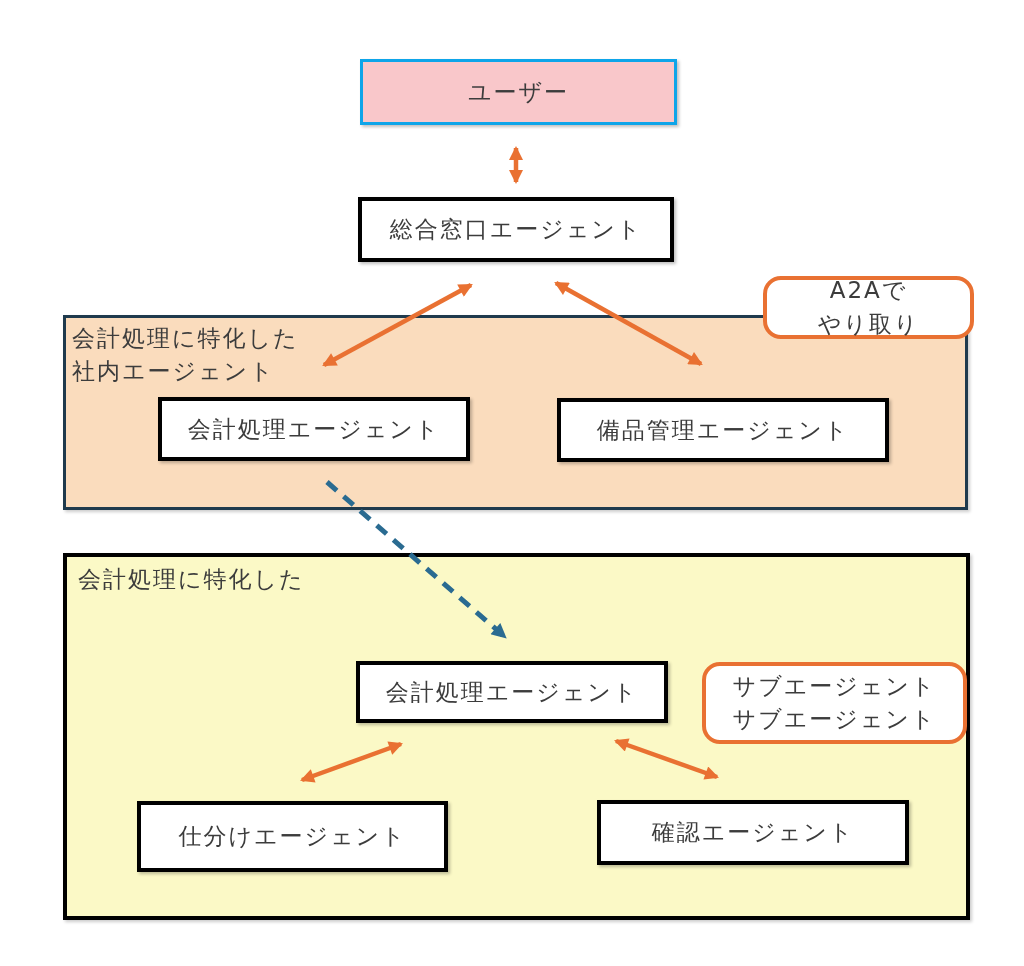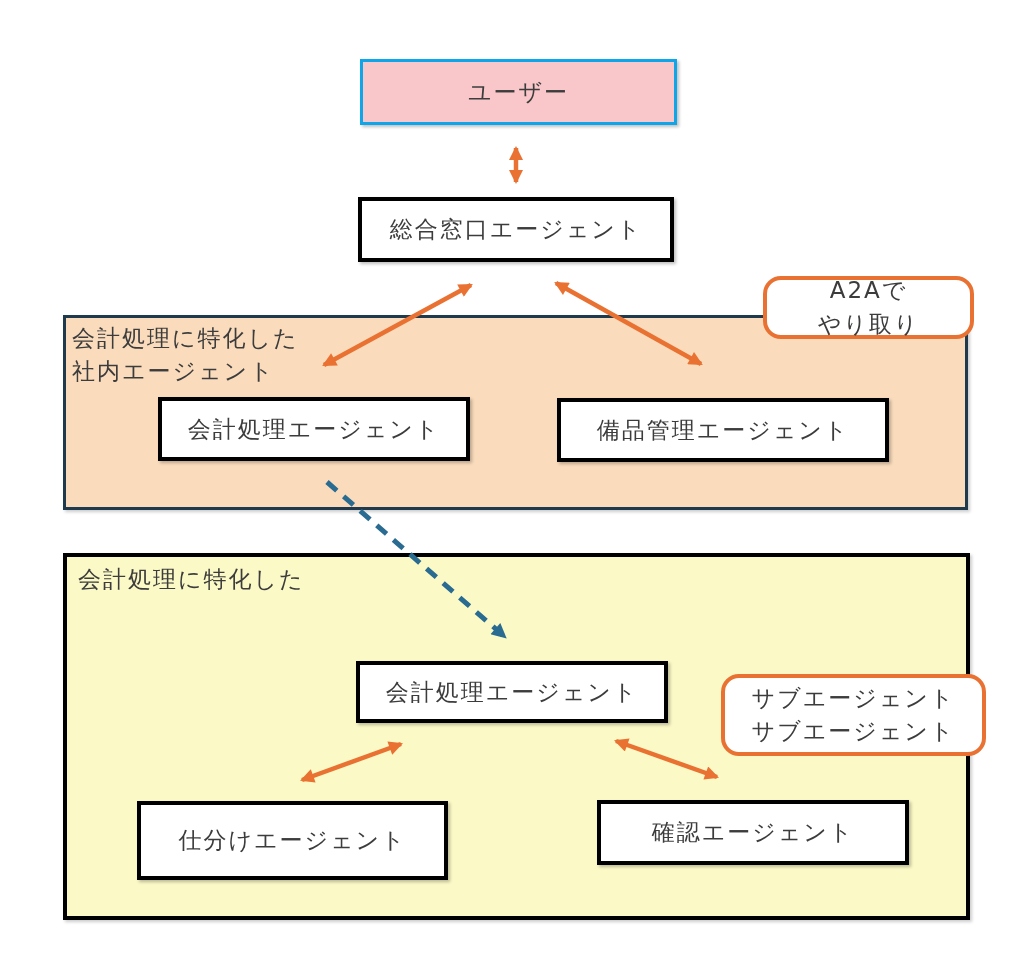--- a/index.html
+++ b/index.html
@@ -90,36 +90,36 @@
   <div class="section yellow" style="left:63px; top:553px; width:907px; height:367px;"></div>
   <div class="section-label" style="left:78px; top:563px;">
     <div>会計処理に特化した</div>
   </div>
 
   <div class="callout" style="left:763px; top:276px; width:211px; height:63px;">
     <div>A2Aで</div>
     <div>やり取り</div>
   </div>
 
-  <div class="callout" style="left:721px; top:662px; width:265px; height:82px;margin-top:12px;">
+  <div class="callout" style="left:702px; top:662px; width:265px; height:82px;">
     <div>サブエージェント</div>
     <div>サブエージェント</div>
   </div>
 
   <div class="node pink" style="left:360px; top:59px; width:317px; height:66px;">ユーザー</div>
 
   <div class="node" style="left:358px; top:197px; width:316px; height:65px;">総合窓口エージェント</div>
 
   <div class="node" style="left:158px; top:397px; width:312px; height:64px;">会計処理エージェント</div>
 
   <div class="node" style="left:557px; top:398px; width:332px; height:64px;">備品管理エージェント</div>
 
   <div class="node" style="left:356px; top:661px; width:312px; height:62px;">会計処理エージェント</div>
 
-  <div class="node" style="left:137px; top:801px; width:311px; height:79px;">仕分けエージェント</div>
+  <div class="node" style="left:137px; top:801px; width:311px; height:71px;">仕分けエージェント</div>
 
   <div class="node" style="left:573px; top:800px; width:312px; height:65px;margin-left:24px;">確認エージェント</div>
 
   <svg id="arrow-overlay" viewBox="0 0 1024 966" xmlns="http://www.w3.org/2000/svg">
     <defs>
       <marker id="oarr" viewBox="0 0 10 10" refX="8.5" refY="5" markerWidth="16" markerHeight="14" markerUnits="userSpaceOnUse" orient="auto-start-reverse">
         <path d="M0,0 L10,5 L0,10 Z" fill="#e97132"></path>
       </marker>
       <marker id="tarr" viewBox="0 0 10 10" refX="8.5" refY="5" markerWidth="17" markerHeight="15" markerUnits="userSpaceOnUse" orient="auto">
         <path d="M0,0 L10,5 L0,10 Z" fill="#2a6b91"></path>

